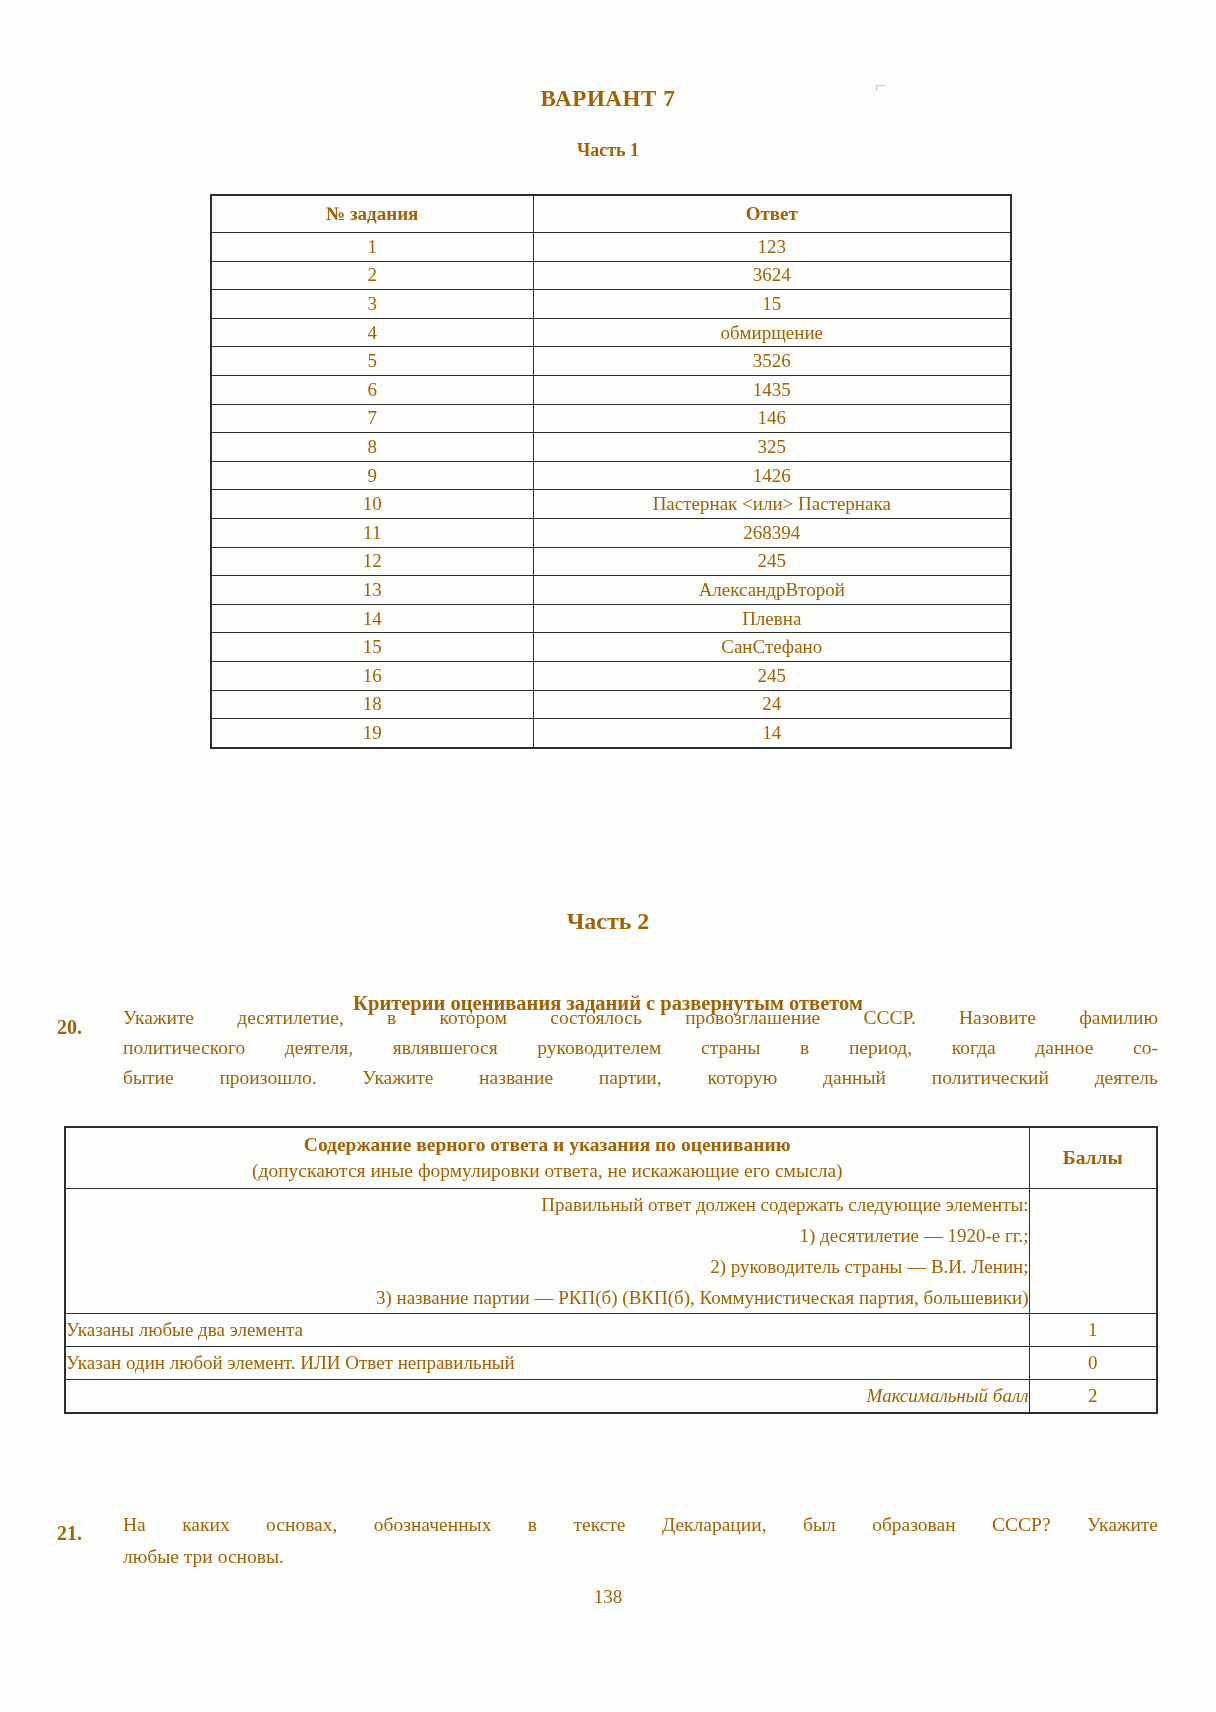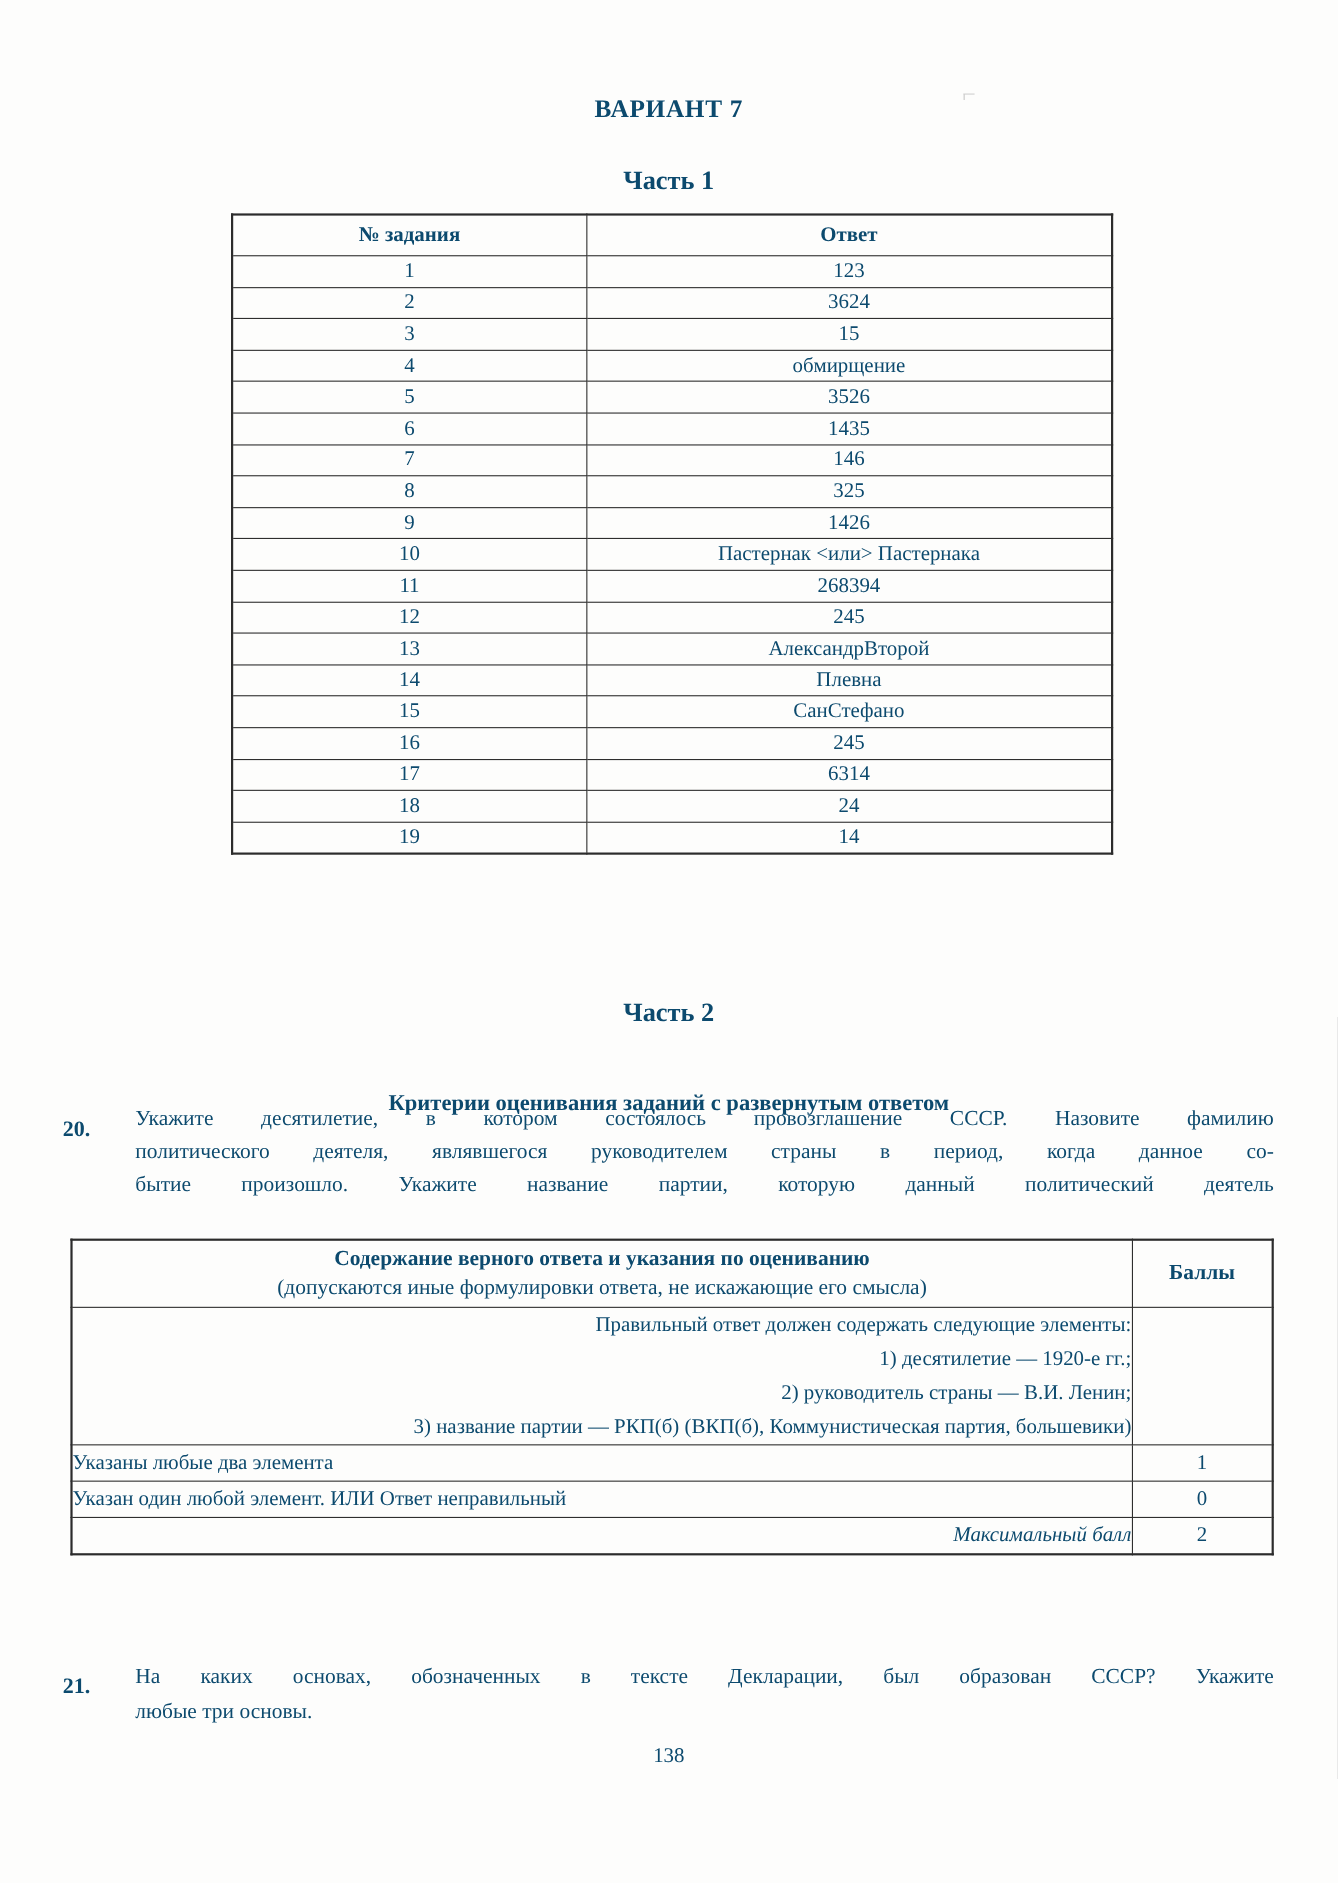--- a/index.html
+++ b/index.html
@@ -1,24 +1,24 @@
 <!DOCTYPE html>
 <html><head>
 <meta charset="utf-8">
 <style>
   html,body { margin:0; padding:0; background:#d9d9d9; }
   .page {
     position:relative; width:1216px; height:1712px;
-    background:#fdfdfc; color:#0c4a6e;
+    background:#fdfdfc; color:#a16207;
     font-family:"Liberation Serif", serif;
     margin:0 auto; overflow:hidden;
   }
   .centered { position:absolute; left:0; width:100%; text-align:center; }
   .h-variant { top:86px; font-size:23px; font-weight:bold; letter-spacing:0.6px; }
-  .h-part1   { top:152px; font-size:24px; font-weight:bold; }
+  .h-part1   { top:140px; font-size:18px; font-weight:bold; }
   .h-part2   { top:908px; font-size:24px; font-weight:bold;text-align:center; }
   .h-criteria{ top:960px; font-size:20.5px; font-weight:bold;margin-top:32px; }
 
   
   table.answers {
     position:absolute; top:194px; left:210px;
     width:800px; border-collapse:collapse;
     font-size:19px; table-layout:fixed;
     border:2px solid #2c2c2c;
   }
@@ -140,24 +140,20 @@
           <td>14</td>
           <td>Плевна</td>
         </tr>
     <tr>
           <td>15</td>
           <td>СанСтефано</td>
         </tr>
     <tr>
           <td>16</td>
           <td>245</td>
-        </tr>
-    <tr>
-          <td>17</td>
-          <td>6314</td>
         </tr>
     <tr>
           <td>18</td>
           <td>24</td>
         </tr>
     <tr>
           <td>19</td>
           <td>14</td>
         </tr>
   </tbody>

